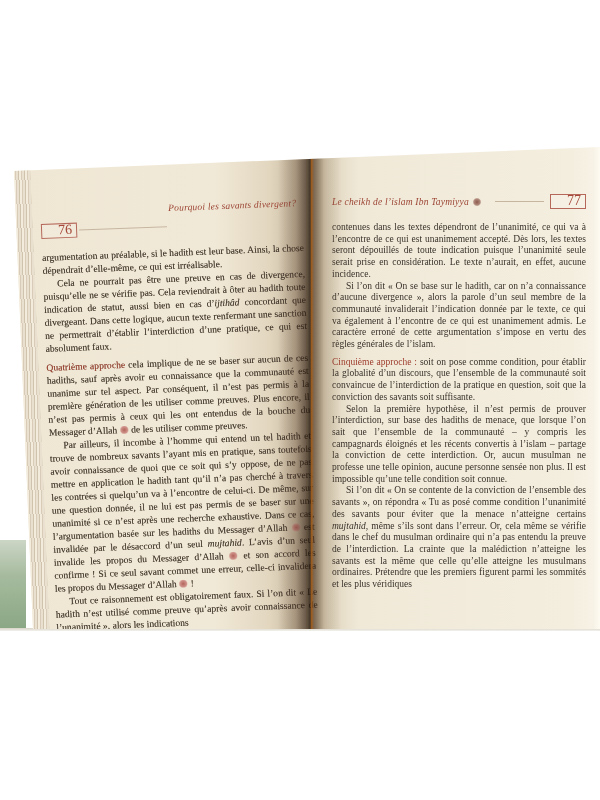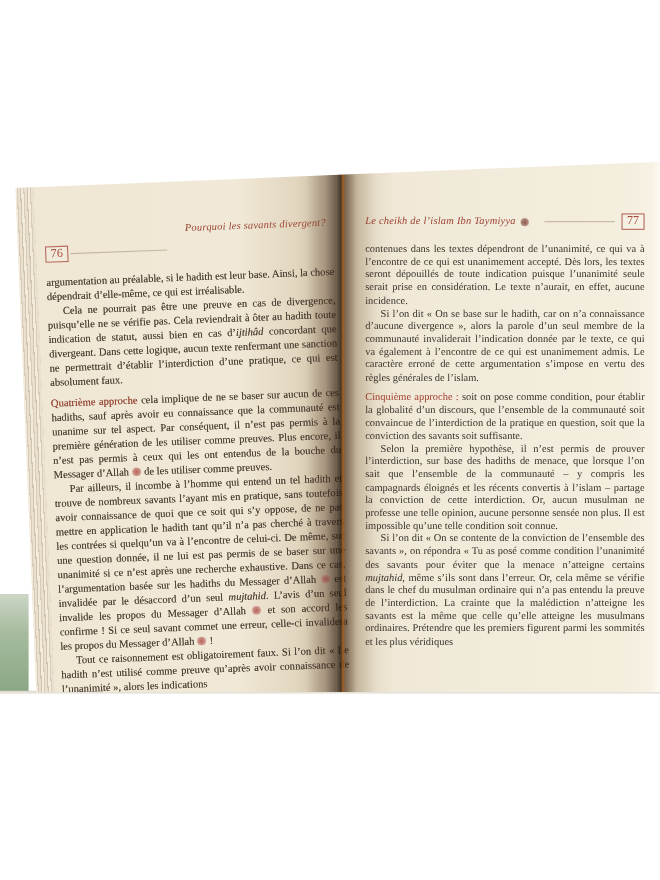--- a/index.html
+++ b/index.html
@@ -49,21 +49,21 @@
       rgba(60,35,20,.55) 56%,
       rgba(110,85,60,.22) 72%,
       rgba(110,85,60,0) 100%);
   }
   
   .running-head{
     font-style:italic;color:#9c4434;font-size:9.5px;letter-spacing:.2px;white-space:nowrap;
   }
   .num-box{
     display:inline-block;border:1px solid #b5685a;color:#a5483a;
-    font-size:11px;padding:1px 4px 2px 4px;line-height:10px;background:rgba(255,255,255,.15);
+    font-size:14px;padding:1px 4px 2px 16px;line-height:10px;background:rgba(255,255,255,.15);
   }
   .rule{height:1px;background:#c6b6a1;}
   
   .col-left{
     position:absolute;left:40px;top:202px;width:262px;
     transform:rotate(-2.2deg);transform-origin:0 0;
   }
   .col-right{ position:absolute;left:332px;top:194px;width:254px; }
   .hdr-left{display:flex;flex-direction:column;}
   .hdr-left .title-row{text-align:right;padding-right:6px;}

